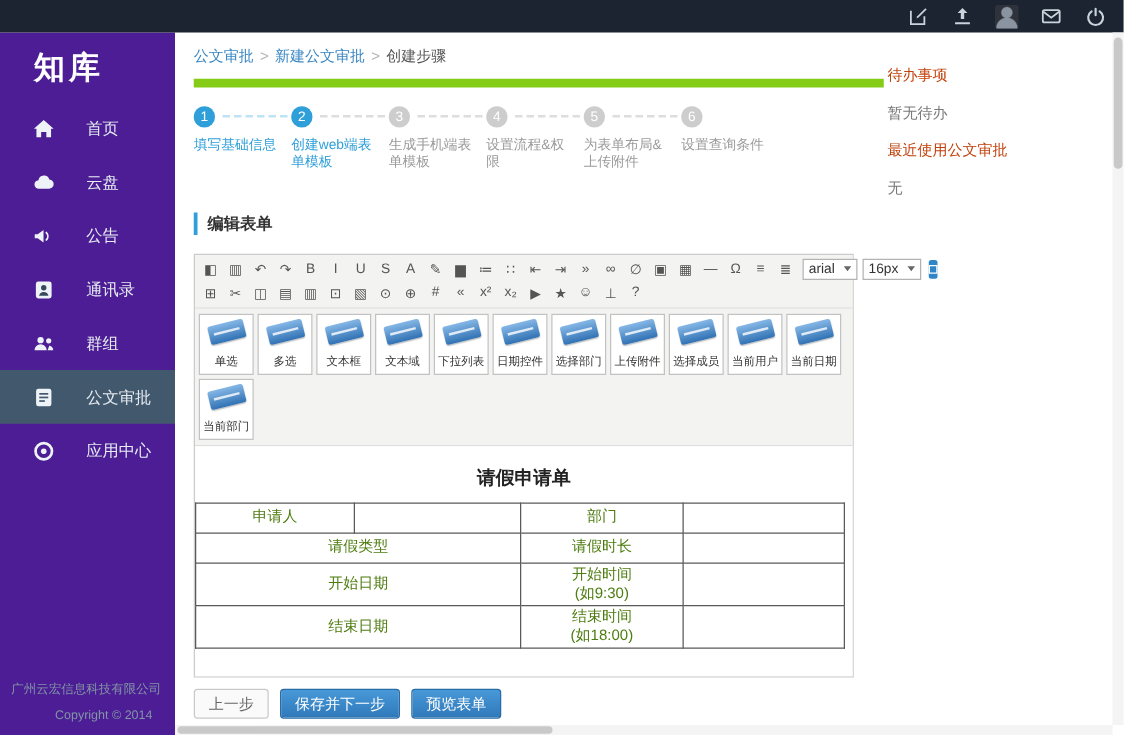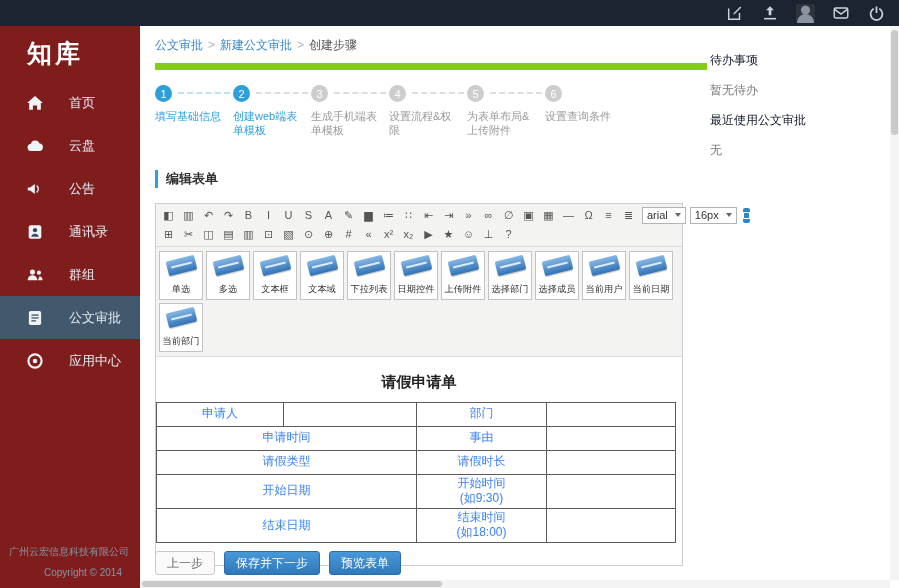--- a/index.html
+++ b/index.html
@@ -8,21 +8,21 @@
 
   
   .topbar{position:absolute;left:0;top:0;width:899px;height:26px;background:#1b2430;z-index:5;}
   .topbar-icons{position:absolute;right:14px;top:0;height:26px;display:flex;align-items:center;gap:17px;}
   .tbar-ic{width:18px;height:18px;display:flex;align-items:center;justify-content:center;cursor:pointer;}
   .avatar{width:19px;height:19px;border-radius:2px;cursor:pointer;
     background:radial-gradient(circle at 50% 32%, #8a93a0 0 4px, transparent 5px),
                radial-gradient(circle at 50% 98%, #8a93a0 0 8px, transparent 9px),#2e333b;}
 
   
-  .sidebar{position:absolute;left:0;top:26px;width:140px;bottom:0;background:#7f1d1d;}
+  .sidebar{position:absolute;left:0;top:26px;width:140px;bottom:0;background:#4c1d95;}
   .logo{padding:11px 0 6px 27px;color:#fff;font-size:25px;font-weight:bold;letter-spacing:3px;}
   .menu{margin-top:5px;}
   .menu-item{height:43px;display:flex;align-items:center;padding-left:26px;gap:25px;cursor:pointer;color:#e4ebf1;font-size:13px;}
   .menu-item.active{background:#42586d;}
   .mi-icon{width:18px;height:18px;display:flex;align-items:center;justify-content:center;}
   .sidebar-footer{position:absolute;left:9px;right:6px;bottom:8px;color:#8296a6;font-size:10px;line-height:1.55;}
   .sidebar-footer .copy{margin-top:5px;margin-left:35px;}
 
   
   .main{position:absolute;left:140px;top:26px;right:0;bottom:0;background:#fff;}
@@ -67,32 +67,32 @@
   .widget{width:44px;height:49px;background:#fff;border:1px solid #c2c2c2;display:flex;flex-direction:column;
     align-items:center;justify-content:space-between;padding:3px 0 3px;cursor:pointer;font-family:Liberation Serif, serif;}
   .widget-ribbon{width:29px;height:15px;border-radius:2px;background:linear-gradient(180deg,#85b7e6,#3172b4);
     transform:rotate(-14deg);margin-top:3px;position:relative;box-shadow:0 1px 1px rgba(0,0,0,.25);flex:none;}
   .widget-ribbon::after{content:"";position:absolute;left:4px;right:4px;top:6px;height:2px;background:rgba(255,255,255,.8);}
   .widget-label{font-size:10px;color:#333;white-space:nowrap;transform:scale(.92);}
 
   .canvas{background:#fff;padding:10px 0 22px;}
   .form-title{text-align:center;font-weight:bold;font-size:15px;color:#222;margin:6px 0 10px;}
   .leave-table{border-collapse:collapse;margin-left:0;table-layout:fixed;width:519px;}
-  .leave-table td{border:1px solid #5a5a5a;height:24px;text-align:center;font-size:12px;color:#3b82f6;
+  .leave-table td{border:1px solid #5a5a5a;height:24px;text-align:center;font-size:12px;color:#4d7c0f;
     white-space:pre-line;line-height:1.3;padding:1px 2px;}
 
   
   .actions{position:absolute;left:15px;bottom:13px;display:flex;gap:9px;}
   .btn{font-size:12px;padding:4px 11px;border-radius:3px;cursor:pointer;line-height:1.2;}
   .btn-default{background:#fafafa;border:1px solid #c9c9c9;color:#666;}
   .btn-primary{background:linear-gradient(#4898d8,#2f79ba);border:1px solid #2a6ca7;color:#fff;}
 
   
   .right-panel{position:absolute;left:570px;top:26px;width:162px;font-size:12px;}
-  .rp-muted{color:#0f172a;margin-bottom:13px;}
+  .rp-muted{color:#c2410c;margin-bottom:13px;}
   .rp-value{color:#7a7a7a;margin-bottom:13px;}
 
   
   .watermark{position:absolute;right:12px;bottom:25px;width:186px;height:52px;background:#fff;
     border:2px solid #1a79d5;display:flex;align-items:center;gap:9px;padding:4px 8px;}
   .wm-logo{width:38px;height:38px;border-radius:50%;background:#fff;border:3px solid #1a79d5;position:relative;overflow:hidden;flex:none;}
   .wm-logo::before{content:"";position:absolute;left:5px;top:4px;width:16px;height:16px;border-radius:50%;
     border:4px solid #f08519;border-left-color:transparent;transform:rotate(30deg);}
   .wm-logo::after{content:"";position:absolute;right:2px;bottom:2px;width:11px;height:11px;border-radius:50%;
     border:4px solid #1a79d5;border-top-color:transparent;transform:rotate(-20deg);}
@@ -371,26 +371,26 @@
             <span class="widget-label">下拉列表</span>
           </div>
 
           <div class="widget">
             <span class="widget-ribbon"></span>
             <span class="widget-label">日期控件</span>
           </div>
 
           <div class="widget">
             <span class="widget-ribbon"></span>
+            <span class="widget-label">选择部门</span>
+          </div>
+
+          <div class="widget">
+            <span class="widget-ribbon"></span>
             <span class="widget-label">上传附件</span>
-          </div>
-
-          <div class="widget">
-            <span class="widget-ribbon"></span>
-            <span class="widget-label">选择部门</span>
           </div>
 
           <div class="widget">
             <span class="widget-ribbon"></span>
             <span class="widget-label">选择成员</span>
           </div>
 
           <div class="widget">
             <span class="widget-ribbon"></span>
             <span class="widget-label">当前用户</span>
@@ -414,25 +414,20 @@
               <col style="width:127px">
               <col style="width:133px">
               <col style="width:130px">
               <col style="width:129px">
             </colgroup>
           <tbody>
               <tr>
             <td>申请人</td>
             <td></td>
             <td>部门</td>
-            <td></td>
-          </tr>
-          <tr>
-            <td colspan="2">申请时间</td>
-            <td>事由</td>
             <td></td>
           </tr>
           <tr>
             <td colspan="2">请假类型</td>
             <td>请假时长</td>
             <td></td>
           </tr>
           <tr>
             <td colspan="2">开始日期</td>
             <td>开始时间

